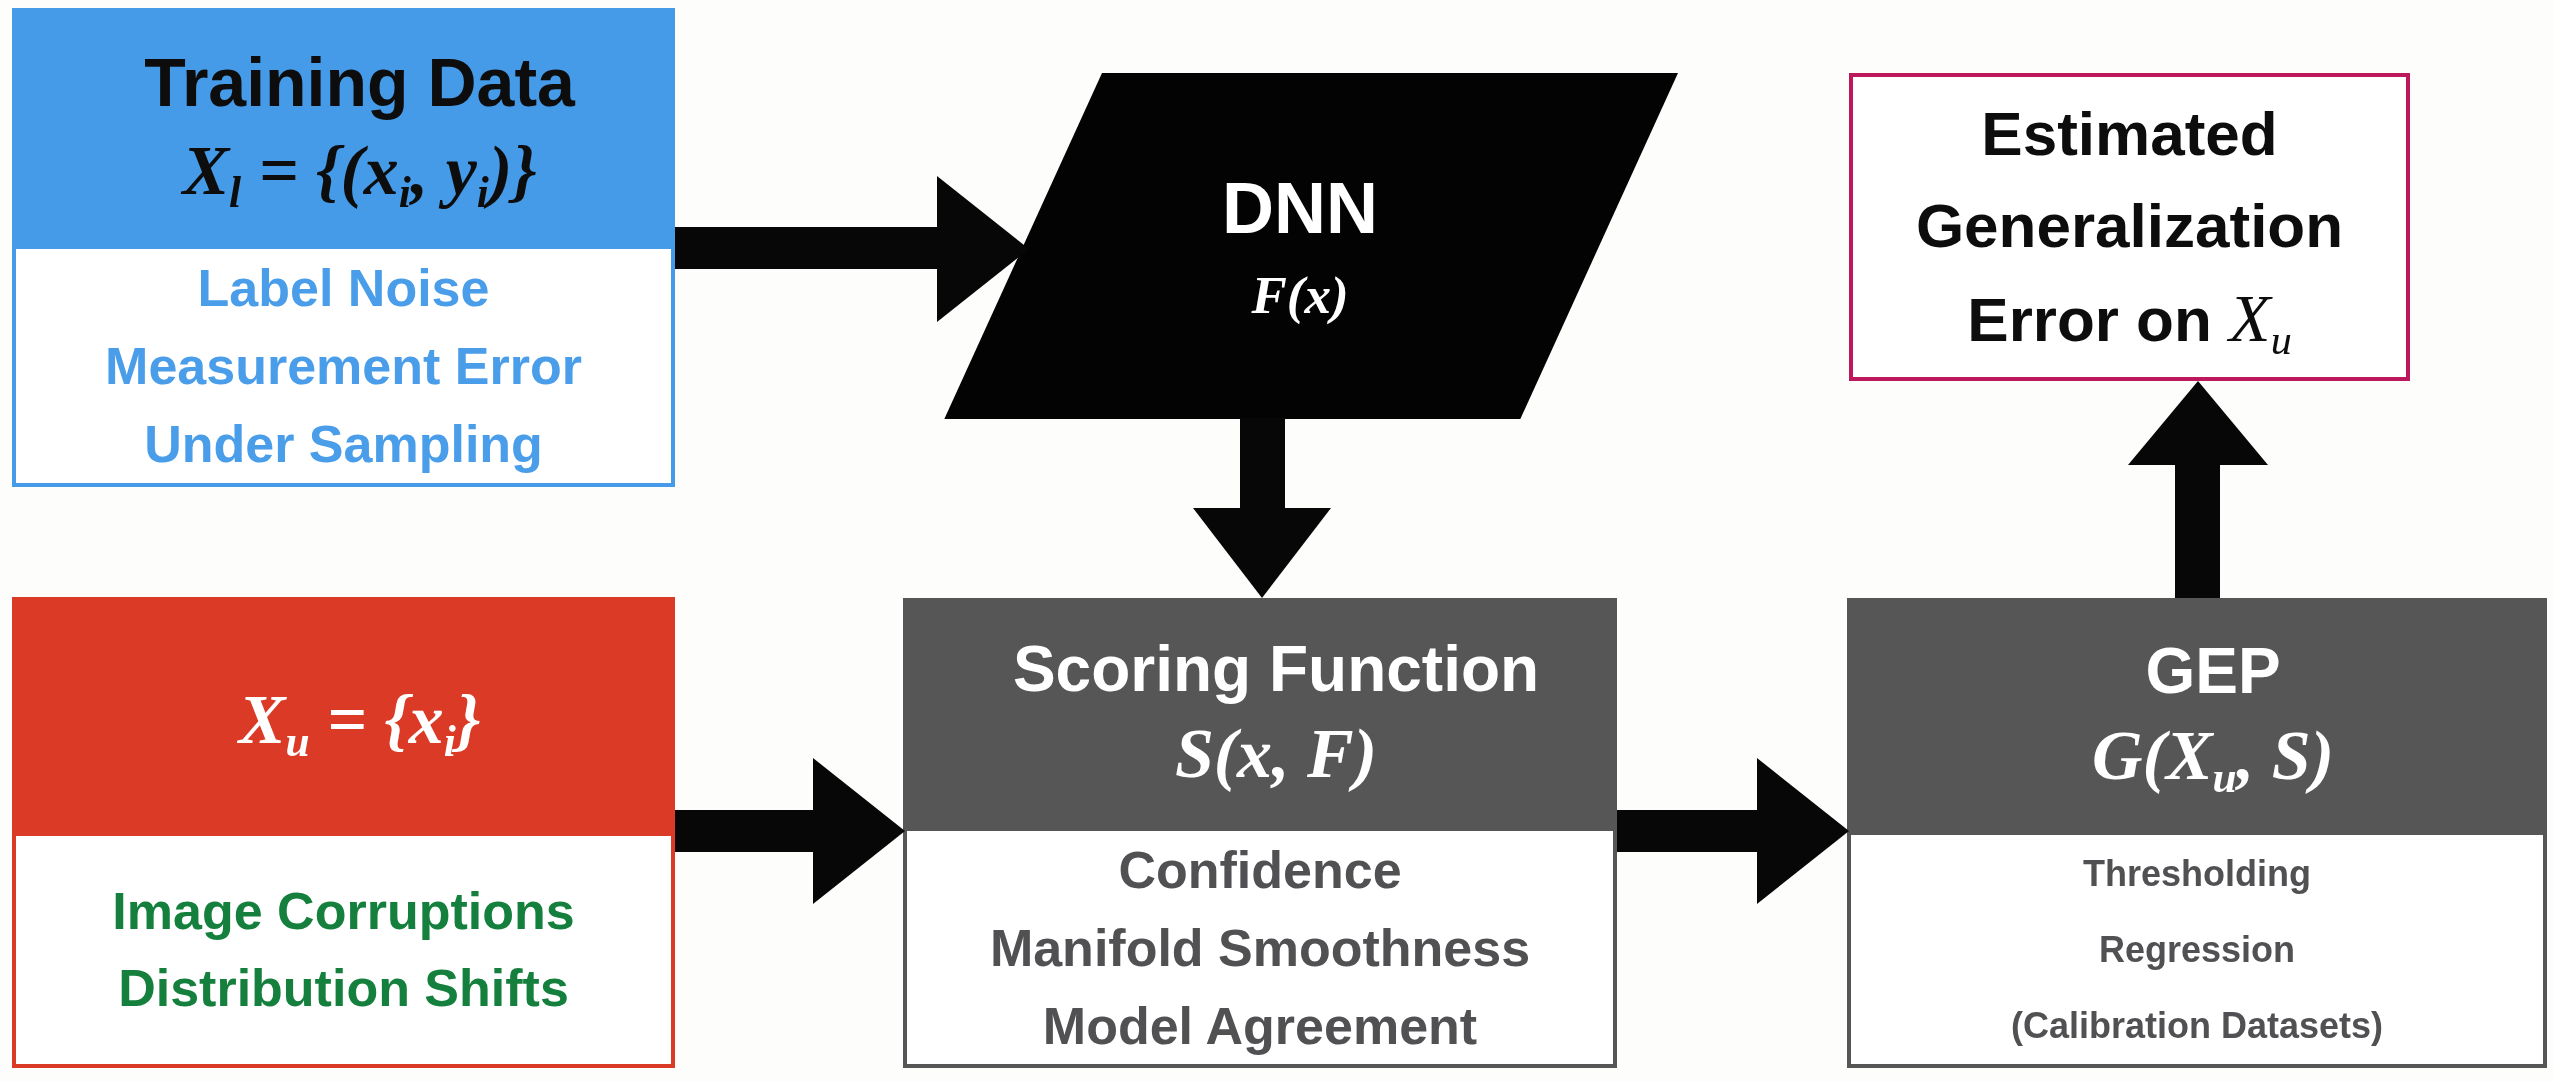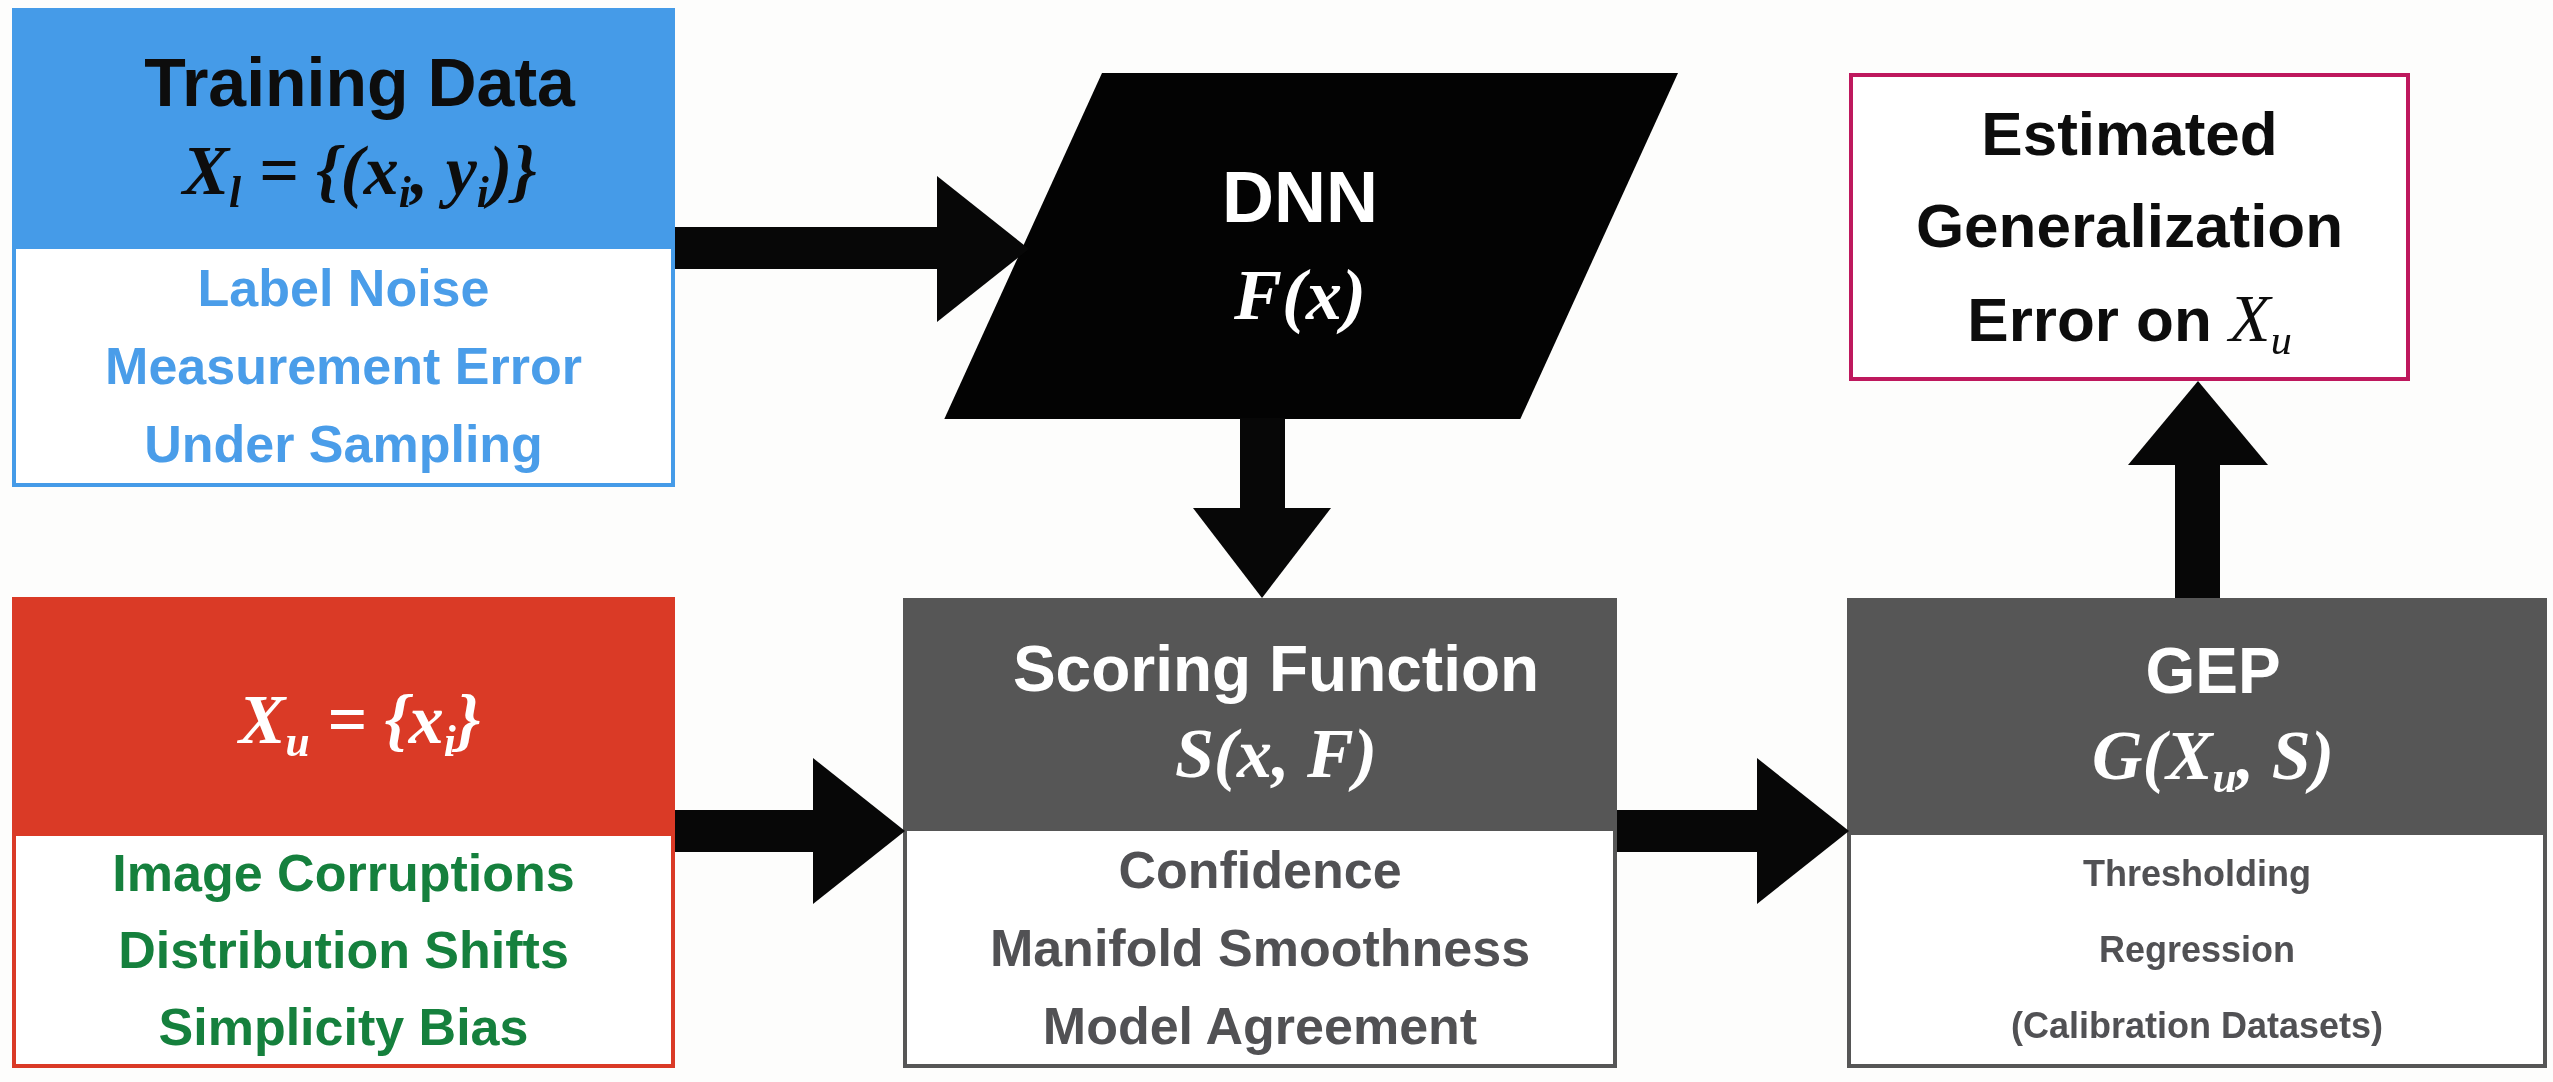--- a/index.html
+++ b/index.html
@@ -42,21 +42,21 @@
   #target-body{left:12px;top:832px;width:663px;height:236px;border:4px solid #da3a26;
     color:#15803d;font-size:52px;line-height:77px;}
 
   
   #dnn-shape{left:1102px;top:73px;width:576px;height:346px;background:#030303;
     transform:skewX(-24.5deg);transform-origin:0 0;}
   #dnn-label{left:1030px;top:73px;width:540px;height:346px;
     display:flex;flex-direction:column;align-items:center;justify-content:center;
     color:#ffffff;text-align:center;}
   #dnn-label .title{font-size:72px;}
-  #dnn-label .formula{font-size:72px;margin-top:16px;}
+  #dnn-label .formula{font-size:53px;margin-top:16px;}
 
   
   #scoring-header{left:903px;top:598px;width:714px;height:229px;background:#565656;color:#ffffff;}
   #scoring-header .title{font-size:64px;}
   #scoring-header .formula{font-size:70px;margin-top:8px;}
   #scoring-body{left:903px;top:827px;width:714px;height:241px;border:4px solid #565656;
     color:#515154;font-size:52px;line-height:78px;}
 
   
   #gep-header{left:1847px;top:598px;width:700px;height:233px;background:#565656;color:#ffffff;}
@@ -105,21 +105,20 @@
   <div class="list-line">Measurement Error</div>
   <div class="list-line">Under Sampling</div>
 </div>
 
 <div class="node-header" id="target-header">
   <div class="formula">X<sub>u</sub> = {x<sub>i</sub>}</div>
 </div>
 <div class="node-body" id="target-body">
   <div class="list-line">Image Corruptions</div>
   <div class="list-line">Distribution Shifts</div>
-  <div class="list-line">Simplicity Bias</div>
 </div>
 
 <div class="abs" id="dnn-shape"></div>
 <div class="abs" id="dnn-label">
   <div class="title">DNN</div>
   <div class="formula">F(x)</div>
 </div>
 
 <div class="node-header" id="scoring-header">
   <div class="title">Scoring Function</div>

